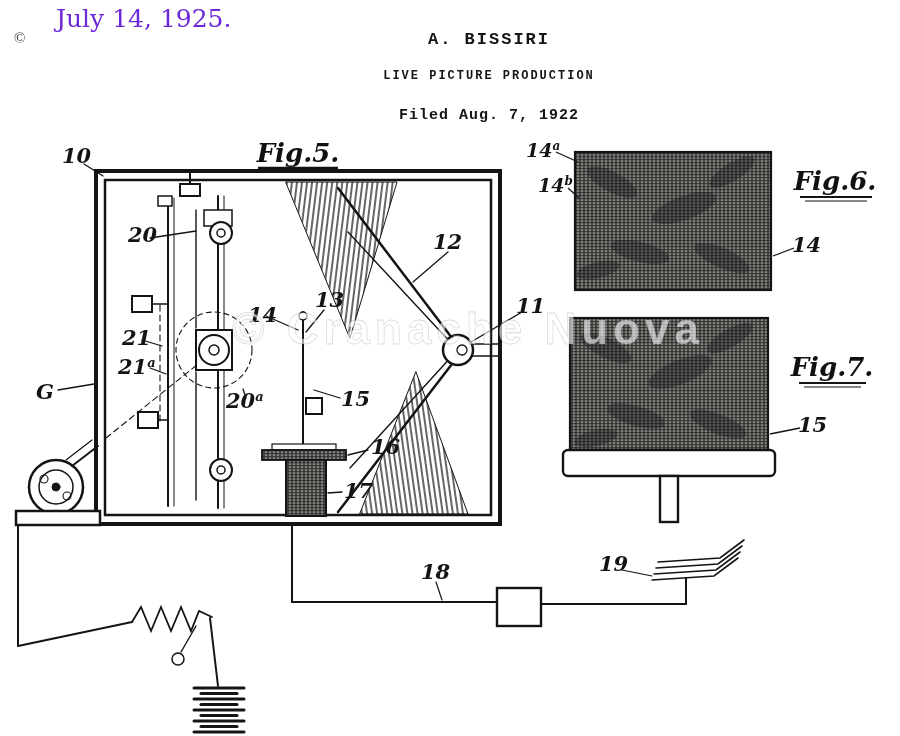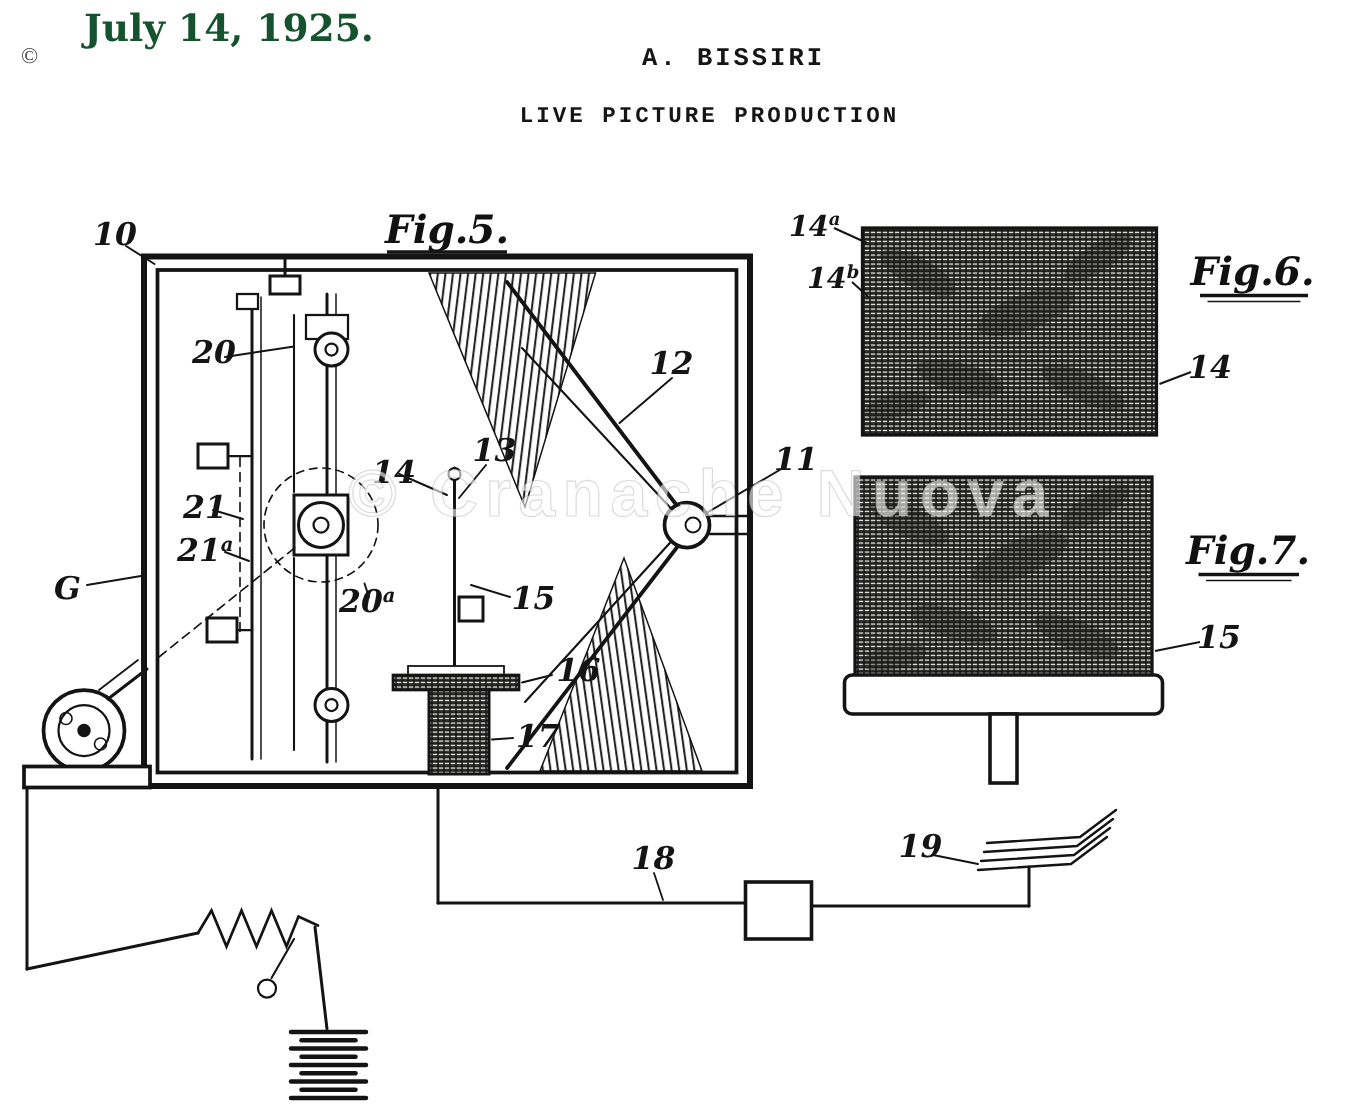--- a/index.html
+++ b/index.html
@@ -1,45 +1,46 @@
 <!DOCTYPE html>
 <html><head>
 <meta charset="utf-8">
 <style>
   html,body{margin:0;padding:0;background:#888;}
   .page{
     position:relative;width:900px;height:736px;background:#ffffff;
     font-family:"Liberation Serif",serif;overflow:hidden;
   }
   .abs{position:absolute;white-space:nowrap;}
-  .date{left:56px;top:4px;font-family:"DejaVu Serif",serif;font-weight:bold;font-size:25px;color:#14532d;}
+  .date{left:56px;top:4px;font-family:"DejaVu Serif",serif;font-weight:normal;font-size:25px;color:#6d28d9;}
   .patnum{left:748px;top:2px;font-family:"DejaVu Serif",serif;font-weight:bold;font-size:25px;color:#111;}
   .ctr{transform:translateX(-50%);}
   .inventor{left:489px;top:30px;font-family:"Liberation Mono",monospace;font-weight:bold;font-size:17px;letter-spacing:2px;color:#151515;}
-  .doc-title{left:473px;top:69px;font-family:"Liberation Mono",monospace;font-weight:bold;font-size:15px;letter-spacing:2px;color:#151515;}
+  .doc-title{left:489px;top:69px;font-family:"Liberation Mono",monospace;font-weight:bold;font-size:12px;letter-spacing:2px;color:#151515;}
   .filed{left:489px;top:107px;font-family:"Liberation Mono",monospace;font-weight:bold;font-size:15px;letter-spacing:1px;color:#151515;}
   .sheet{left:776px;top:107px;font-family:"Liberation Mono",monospace;font-weight:bold;font-size:15px;letter-spacing:1px;color:#151515;}
   .copymark{left:14px;top:30px;font-size:15px;color:#444;}
   svg{position:absolute;left:0;top:0;}
   svg line, svg polyline, svg path, svg rect, svg circle, svg polygon{stroke:#141414;}
   .ref{font:italic 600 21px "DejaVu Serif",serif;fill:#141414;stroke:none;}
   .ref-sm{font:italic 600 19px "DejaVu Serif",serif;fill:#141414;stroke:none;}
   .biglbl{font:italic 700 26px "DejaVu Serif",serif;fill:#111;stroke:none;}
   .wm{font:700 44px "Liberation Sans",sans-serif;fill:rgba(255,255,255,0.60);
       stroke:rgba(125,125,125,0.28);stroke-width:0.8px;letter-spacing:5px;}
 </style>
 </head>
 <body>
 
 <div class="page">
 
   <div class="abs date">July 14, 1925.</div>
   <div class="abs copymark">©</div>
   <div class="abs inventor ctr">A. BISSIRI</div>
   <div class="abs doc-title ctr">LIVE PICTURE PRODUCTION</div>
+  <div class="abs filed ctr">Filed Aug. 7, 1922</div>
 
   <svg width="900" height="736" viewBox="0 0 900 736">
     <defs>
       <pattern id="hl" width="4" height="3" patternUnits="userSpaceOnUse">
         <rect width="4" height="3" fill="#efede6" stroke="none"></rect>
         <line x1="0" y1="1" x2="4" y2="1" stroke="#141414" stroke-width="1.1"></line>
       </pattern>
       <pattern id="fanA" width="5" height="5" patternUnits="userSpaceOnUse" patternTransform="rotate(7)">
         <line x1="2" y1="0" x2="2" y2="5" stroke="#141414" stroke-width="1.3"></line>
       </pattern>

